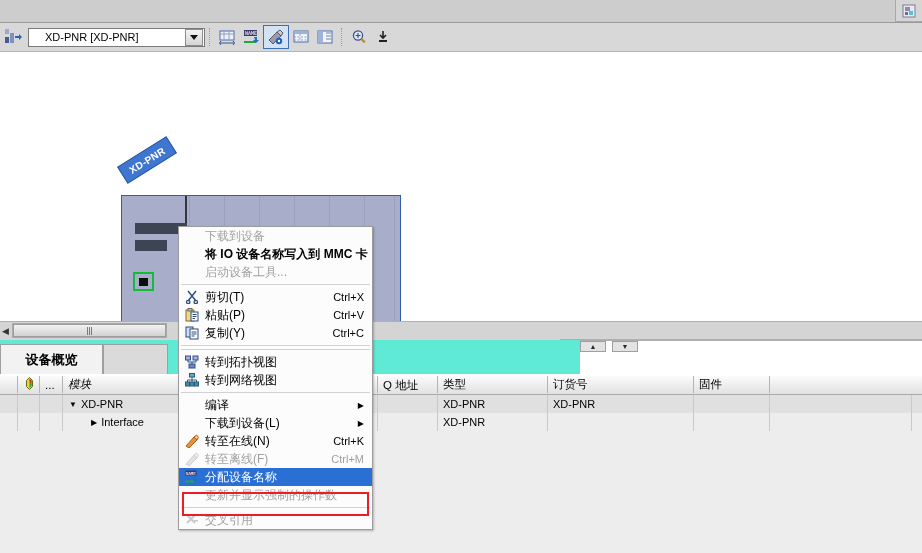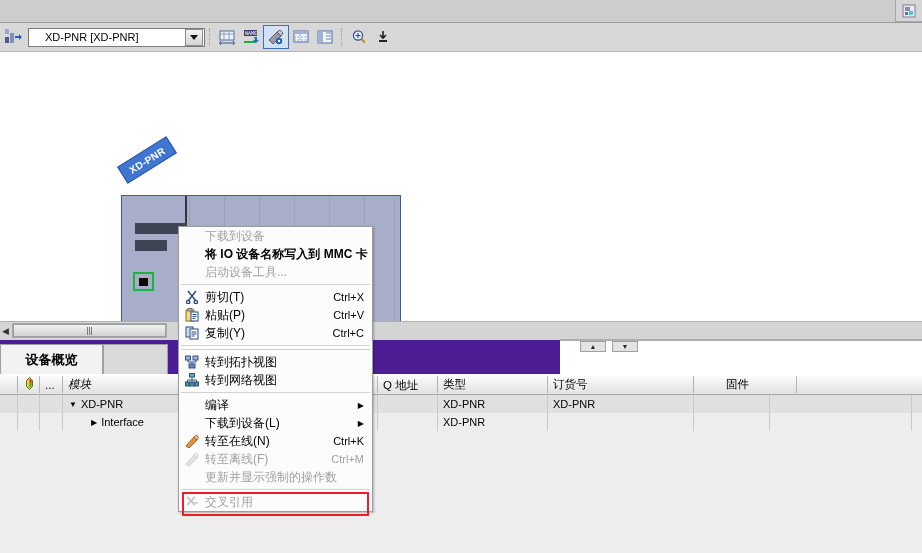--- a/index.html
+++ b/index.html
@@ -53,21 +53,21 @@
   .hs-track{position:absolute;left:12px;top:1px;width:155px;height:15px;background:#ececec;border:1px solid #a9a9a9;box-sizing:border-box;}
   .hs-thumb{position:absolute;left:13px;top:2px;width:153px;height:13px;background:linear-gradient(#f2f2f2,#d2d2d2);border:1px solid #9d9d9d;box-sizing:border-box;display:flex;align-items:center;justify-content:center;}
   .grip{width:5px;height:8px;background:repeating-linear-gradient(to right,#7b7b7b 0 1px,transparent 1px 2px);}
 
   
   .split{position:absolute;top:341px;height:11px;background:#e3e3e3;border:1px solid #9f9f9f;box-sizing:border-box;display:flex;align-items:center;justify-content:center;}
   .split .tri{font-size:7px;line-height:7px;color:#2a2a2a;}
   .splitbar{position:absolute;left:560px;top:339px;width:362px;height:2px;background:#aeaeae;}
 
   
-  .tabstrip{position:absolute;left:0;top:340px;width:560px;height:36px;background:#4c1d95;}
+  .tabstrip{position:absolute;left:0;top:340px;width:560px;height:36px;background:#5eead4;padding-left:20px;}
   .tab{position:absolute;left:0;top:4px;width:103px;height:31px;background:#f2f2f2;border:1px solid #9f9f9f;border-bottom:none;box-sizing:border-box;display:flex;align-items:center;justify-content:center;font-size:13px;font-weight:bold;color:#000;}
   .tab.empty{left:103px;width:65px;background:#dadada;font-weight:normal;}
   .tabline{position:absolute;left:0;top:374px;width:922px;height:2px;background:#ffffff;}
 
   
   .table{position:absolute;left:0;top:376px;width:922px;height:177px;background:#ededed;}
   .thead{position:absolute;left:0;top:0;width:922px;height:18px;background:linear-gradient(#fbfbfb,#e1e1e1);border-bottom:1px solid #a9a9a9;}
   .th{position:absolute;top:0;height:17px;border-right:1px solid #b4b4b4;box-sizing:border-box;display:flex;align-items:center;padding-left:5px;font-size:11.5px;color:#000;overflow:hidden;white-space:nowrap;}
   .rowbg{position:absolute;left:0;height:18px;}
   .cell{position:absolute;height:18px;border-right:1px solid #c9c9c9;box-sizing:border-box;display:flex;align-items:center;padding-left:5px;font-size:11px;overflow:hidden;white-space:nowrap;}
@@ -260,21 +260,21 @@
         </div>
         <div class="th" style="left: 378px; width: 60px; align-items: flex-end;">
           <span>Q 地址</span>
         </div>
         <div class="th" style="left: 438px; width: 110px;">
           <span>类型</span>
         </div>
         <div class="th" style="left: 548px; width: 146px;">
           <span>订货号</span>
         </div>
-        <div class="th" style="left: 721px; width: 76px;">
+        <div class="th" style="left: 694px; width: 76px;">
           <span>固件</span>
         </div>
       </div>
     <div id="tbody">
         <div class="rowbg" style="top: 19px; width: 922px; background: rgb(224, 224, 224);"></div>
         <div class="cell" style="left: 0px; width: 18px; top: 19px;"></div>
         <div class="cell" style="left: 18px; width: 22px; top: 19px;"></div>
         <div class="cell" style="left: 40px; width: 23px; top: 19px;"></div>
         <div class="cell" style="left: 63px; width: 185px; top: 19px; padding-left: 6px;">
           <span class="treearrow">▼</span>
@@ -419,20 +419,31 @@
       <div class="mi disabled">
         <span class="mic" style="opacity: 0.45;">
           <svg width="14" height="14" viewBox="0 0 14 14">
             <path d="M1 12 L9 3 l3 3 l-8 8 z" fill="#c6c6c6" stroke="#9a9a9a"></path>
             <path d="M9 3 l2.5 -2 l2 2.5 l-1.5 2.5 z" fill="#e2e2e2" stroke="#9a9a9a"></path>
           </svg>
         </span>
         <span>转至离线(F)</span>
         <span class="acc">Ctrl+M</span>
       </div>
+      <div class="mi sel">
+        <span class="mic">
+          <svg width="15" height="14" viewBox="0 0 15 14">
+            <rect x="0.5" y="0.5" width="11" height="5" fill="#3a3a6e"></rect>
+            <text x="1" y="4.7" font-size="4" fill="#ffffff" font-family="monospace">NAME</text>
+            <rect x="0.5" y="10.5" width="9" height="2" fill="#25a83a"></rect>
+            <path d="M9 6.5 h2.5 v2.5 h2 l-3.2 3 l-3.2 -3 h2 z" fill="#1f6fc4"></path>
+          </svg>
+        </span>
+        <span>分配设备名称</span>
+      </div>
       <div class="mi disabled">
         <span>更新并显示强制的操作数</span>
       </div>
       <div class="msep"></div>
       <div class="mi disabled">
         <span class="mic" style="opacity: 0.45;">
           <svg width="14" height="14" viewBox="0 0 14 14">
             <path d="M2 2 L10 10 M10 2 L2 10" stroke="#8a8a8a" stroke-width="1.8" fill="none"></path>
             <path d="M9 7 h4 v1.5 h-4 z" fill="#8a8a8a"></path>
           </svg>

